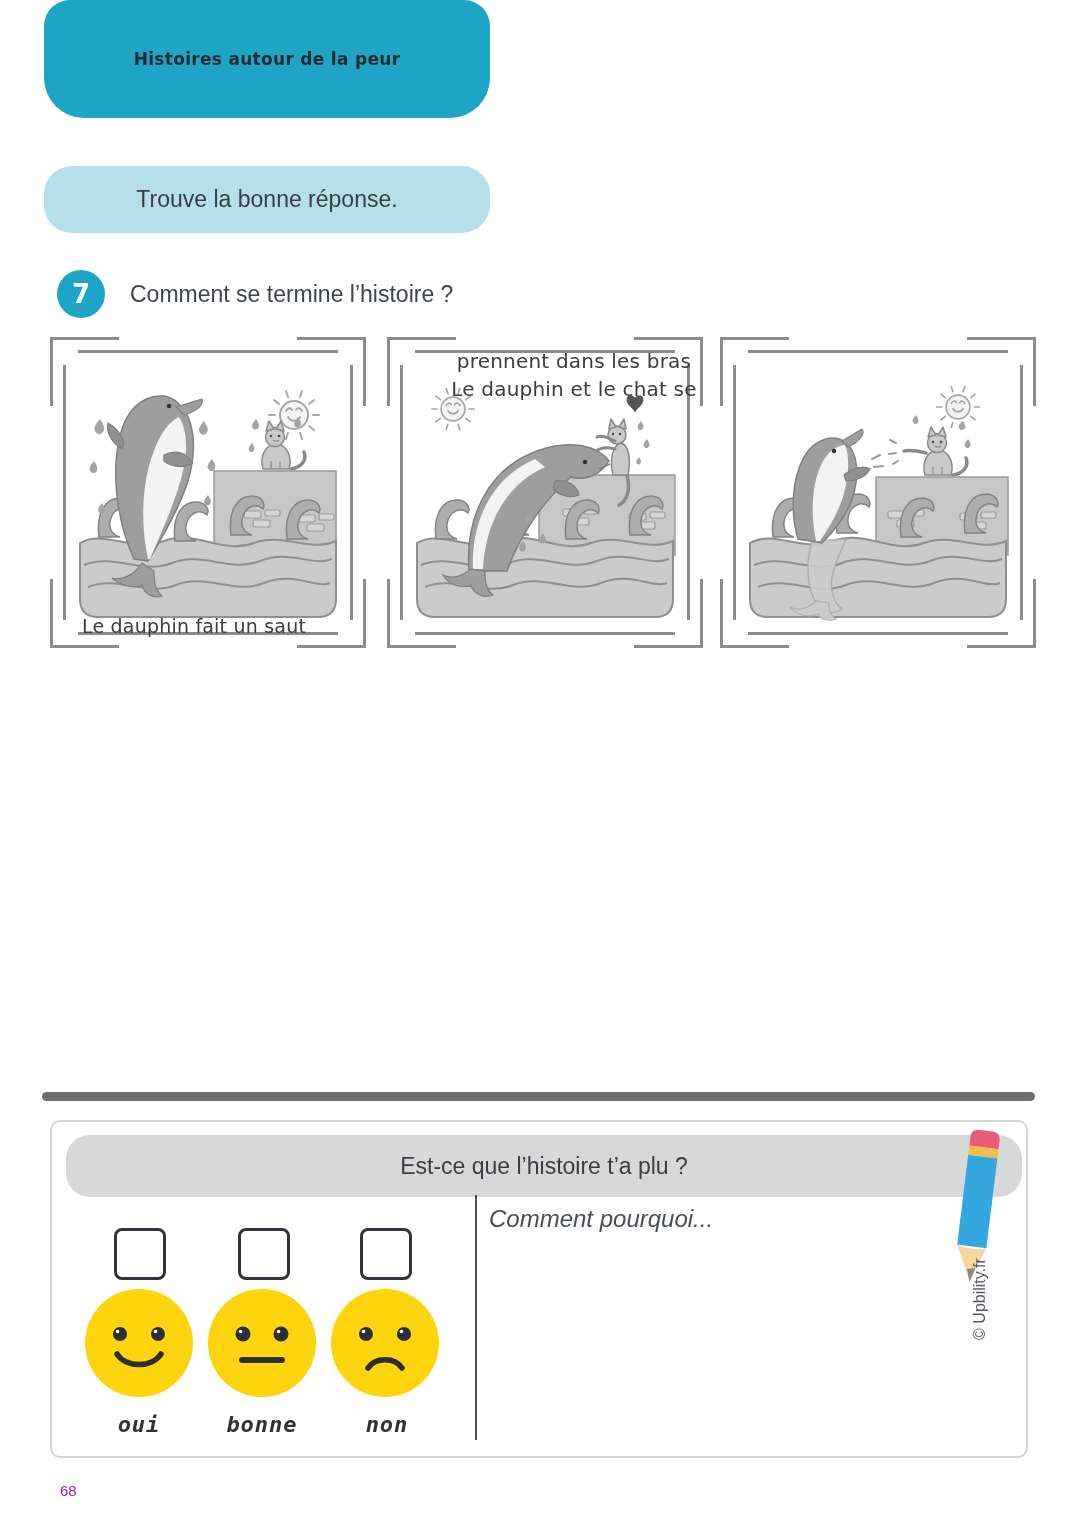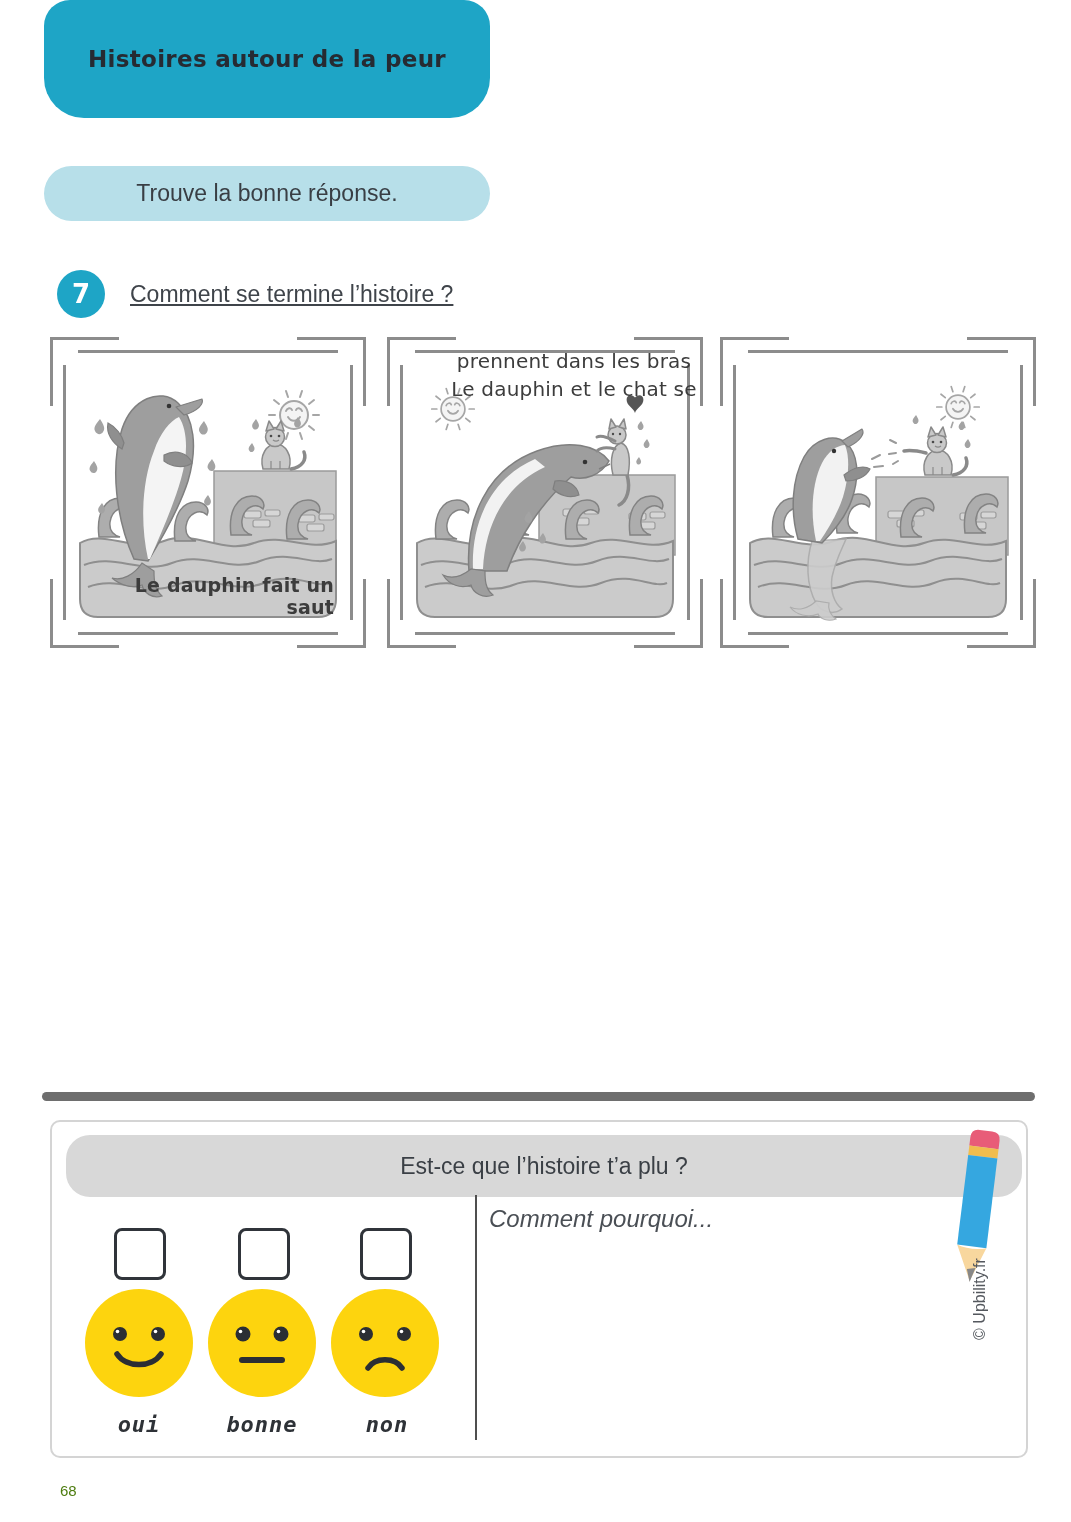--- a/index.html
+++ b/index.html
@@ -7,61 +7,61 @@
     width:1071px;height:1522px;position:relative;background:#ffffff;
     font-family:"Liberation Sans",sans-serif;overflow:hidden;color:#3f444a;
   }
   
   .banner{
     position:absolute;left:44px;top:0;width:446px;height:118px;
     background:#1ea5c6;border-radius:26px 26px 40px 40px;
     display:flex;align-items:center;justify-content:center;
   }
   .banner-text{
-    font-family:"DejaVu Sans",sans-serif;font-weight:800;font-size:23px;
+    font-family:"DejaVu Sans",sans-serif;font-weight:800;font-size:17px;
     color:#262b33;letter-spacing:.3px;
   }
   .story-head{position:absolute;right:32px;top:72px;text-align:right;}
   .story-title{font-style:italic;font-size:21px;color:#43474c;}
   .story-sub{margin-top:6px;font-weight:700;font-size:17px;color:#28a9c9;
     font-family:"DejaVu Sans",sans-serif;}
   
   .instruction{
-    position:absolute;left:44px;top:166px;width:446px;height:55px;
+    position:absolute;left:44px;top:166px;width:446px;height:67px;
     background:#b7dfe9;border-radius:28px;
     display:flex;align-items:center;justify-content:center;
     font-size:23px;color:#393e44;
   }
   
   .qbadge{
     position:absolute;left:57px;top:270px;width:48px;height:48px;border-radius:50%;
     background:#1ea5c6;color:#fff;display:flex;align-items:center;justify-content:center;
     font-size:26px;font-weight:700;font-family:"DejaVu Sans",sans-serif;
   }
-  .qtext{position:absolute;left:130px;top:281px;font-size:23px;color:#3f444a;text-decoration:underline;}
+  .qtext{position:absolute;left:130px;top:281px;font-size:23px;color:#3f444a;}
   
   .panel{position:absolute;top:335px;width:320px;height:315px;}
   .panel.p1{left:48px}.panel.p2{left:385px}.panel.p3{left:718px}
   .corner{position:absolute;width:66px;height:66px;}
   .corner.tl{top:2px;left:2px;border-top:3px solid #8c8c8c;border-left:3px solid #8c8c8c;}
   .corner.tr{top:2px;right:2px;border-top:3px solid #8c8c8c;border-right:3px solid #8c8c8c;}
   .corner.bl{bottom:2px;left:2px;border-bottom:3px solid #8c8c8c;border-left:3px solid #8c8c8c;}
   .corner.br{bottom:2px;right:2px;border-bottom:3px solid #8c8c8c;border-right:3px solid #8c8c8c;}
   .edge{position:absolute;background:#8c8c8c;}
   .edge.t{left:30px;right:30px;top:15px;height:3px;}
   .edge.b{left:30px;right:30px;bottom:15px;height:3px;}
   .edge.l{top:30px;bottom:30px;left:15px;width:3px;}
   .edge.r{top:30px;bottom:30px;right:15px;width:3px;}
   .scene{position:absolute;left:28px;top:28px;right:28px;bottom:28px;}
   .scene svg{width:100%;height:100%;display:block;}
   .caption{
     position:absolute;font-family:"DejaVu Sans",sans-serif;color:#3c3c3c;
     letter-spacing:.2px;font-size:19px;
   }
-  .cap1{left:34px;right:34px;bottom:32px;text-align:right;font-weight:bold;}
+  .cap1{left:34px;right:34px;bottom:13px;text-align:left;}
   .cap2{left:60px;right:2px;top:12px;text-align:center;font-size:20px;line-height:28px;}
   .cap3{left:36px;top:24px;text-align:left;font-size:20px;line-height:30px;}
   
   .rule{position:absolute;left:42px;top:1092px;width:993px;height:9px;
     border-radius:5px;background:#6e6e6e;}
   
   .feedback{
     position:absolute;left:50px;top:1120px;width:978px;height:338px;
     border:2px solid #d4d4d4;border-radius:10px;background:#fff;box-sizing:border-box;
   }
@@ -83,21 +83,21 @@
     position:absolute;top:290px;width:110px;text-align:center;
     font-family:"DejaVu Sans Mono",monospace;font-style:italic;font-weight:700;
     font-size:22px;color:#2e3237;letter-spacing:1px;
   }
   .lb1{left:32px}.lb2{left:155px}.lb3{left:280px}
   .pencil{position:absolute;left:892px;top:6px;width:64px;height:168px;transform:rotate(7deg);}
   .copyright{
     position:absolute;left:858px;top:168px;width:140px;text-align:center;
     transform:rotate(-90deg);font-size:16px;color:#54585e;
   }
-  .pagenum{position:absolute;left:60px;top:1482px;font-size:15px;color:#4d7c0f;}
+  .pagenum{position:absolute;left:60px;top:1482px;font-size:15px;color:#a21caf;}
 </style>
 </head>
 <body>
 
 <svg width="0" height="0" style="position:absolute" aria-hidden="true">
   <defs>
     <g id="sun" stroke="#a6a6a6" fill="none" stroke-width="2" stroke-linecap="round">
       <circle cx="0" cy="0" r="14" fill="#f4f4f4"></circle>
       <path d="M-6,2 C-3,7 3,7 6,2"></path>
       <path d="M-8,-4 C-7,-7 -3,-8 -2,-5"></path>

